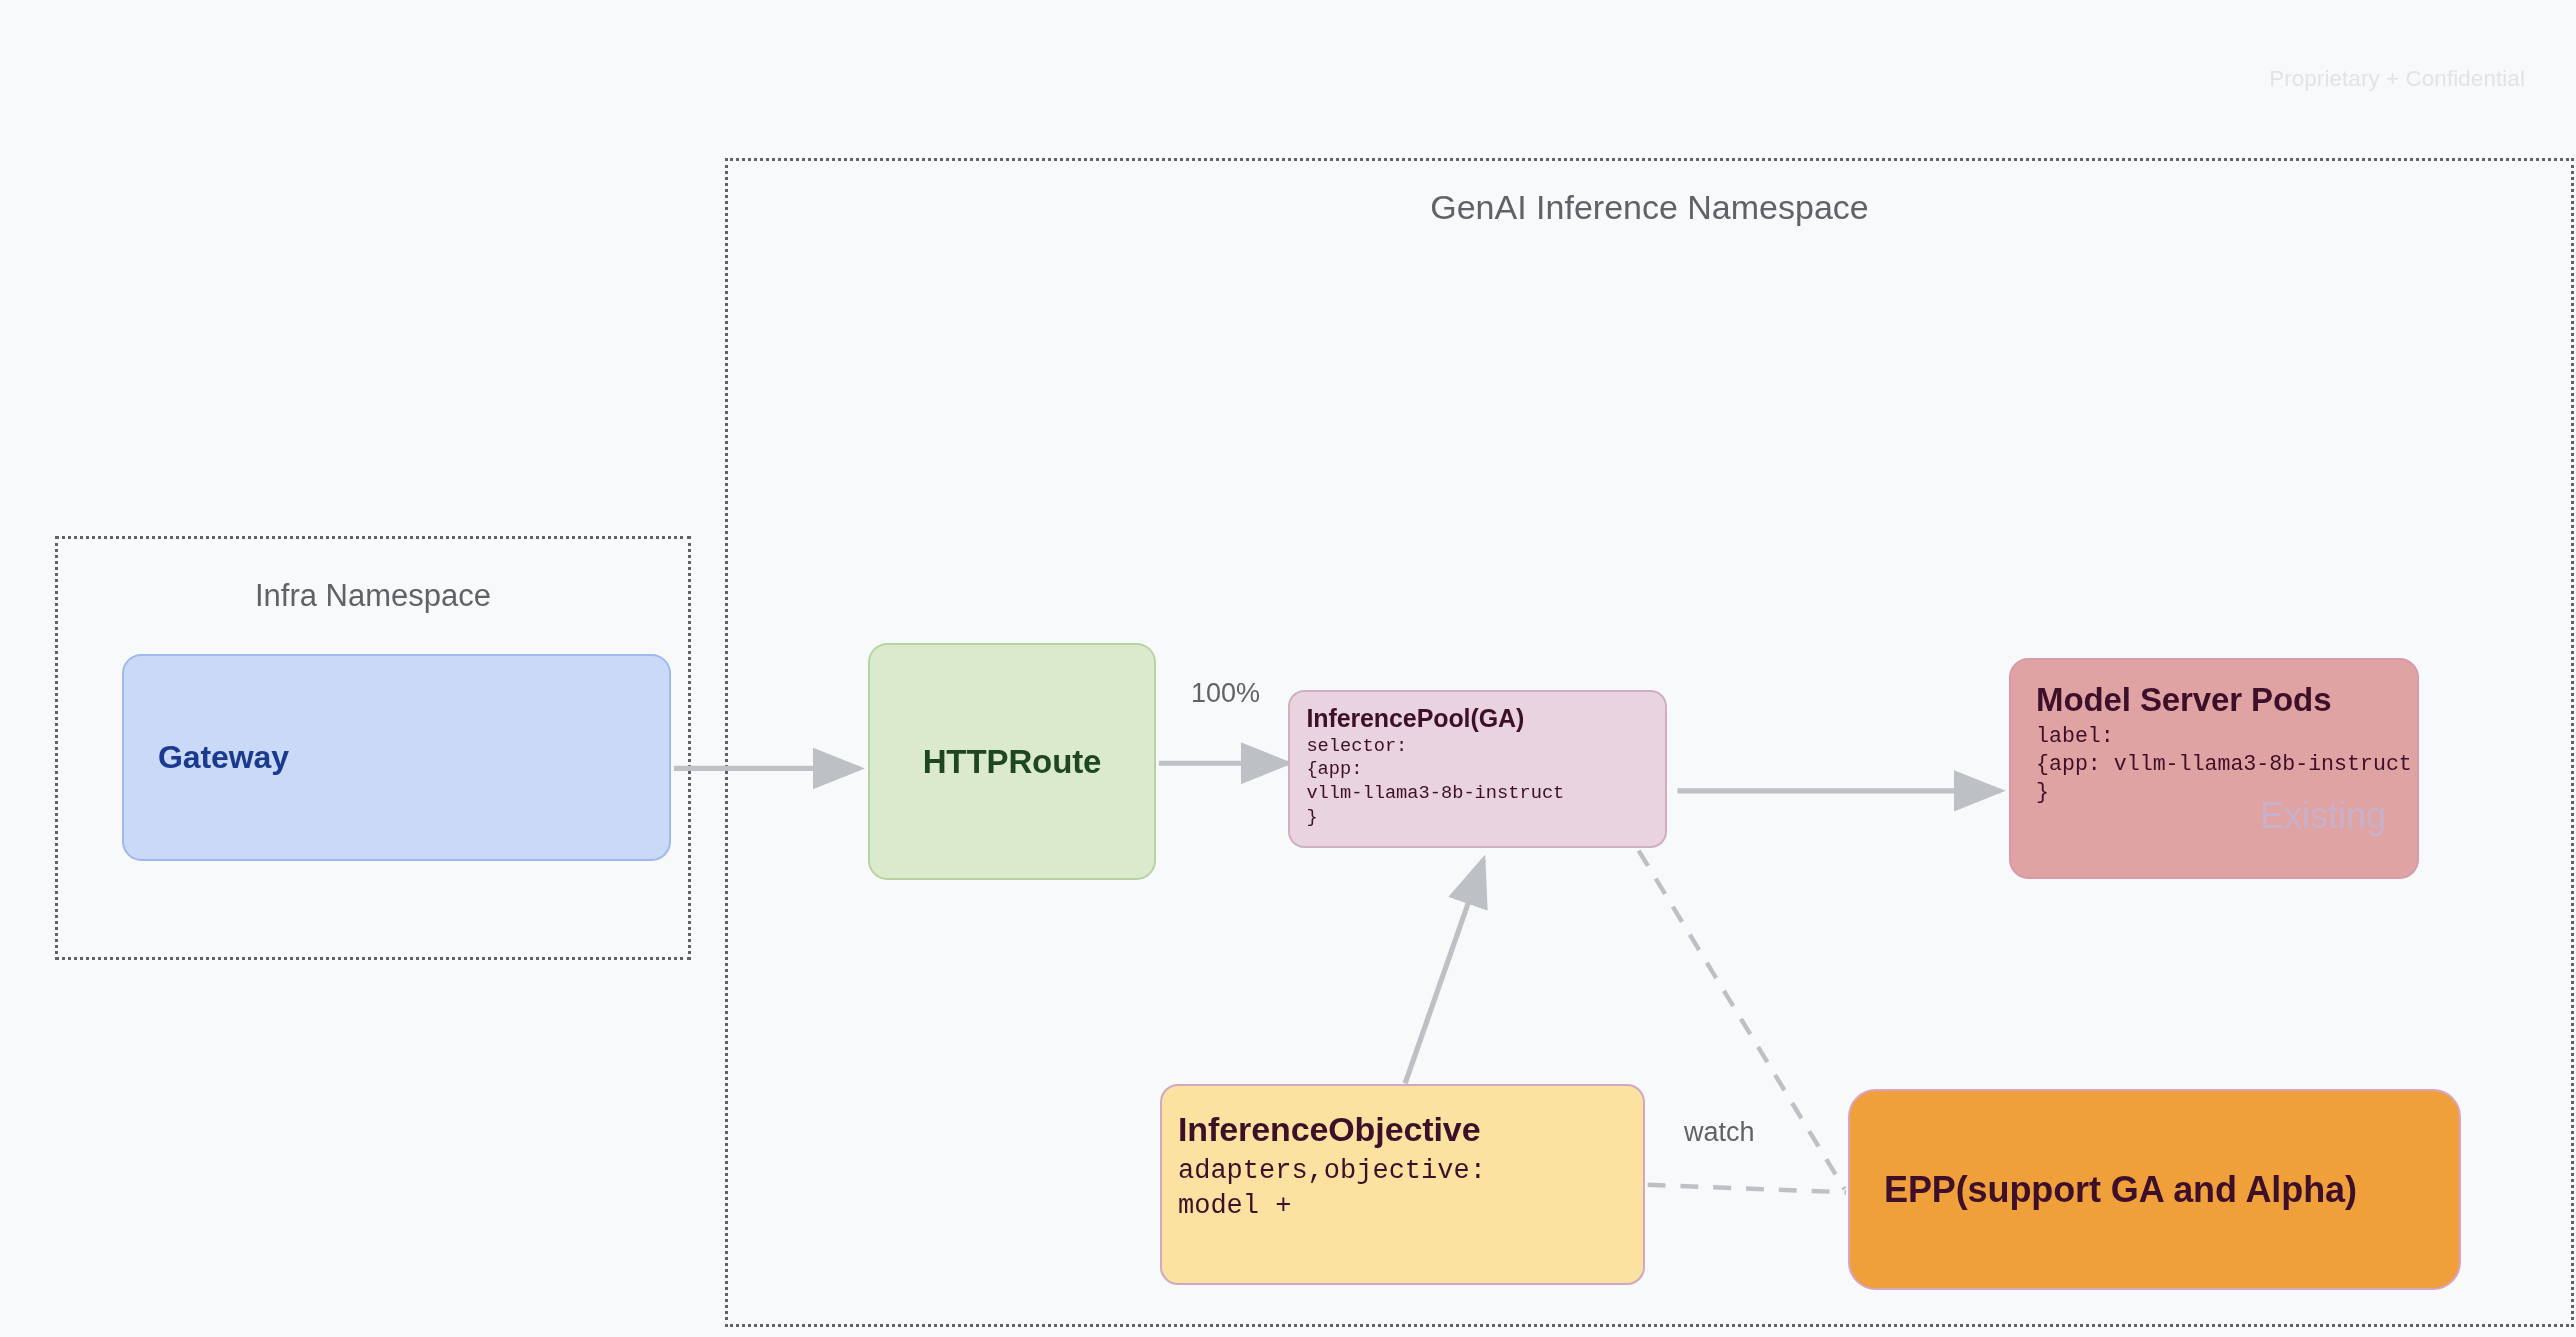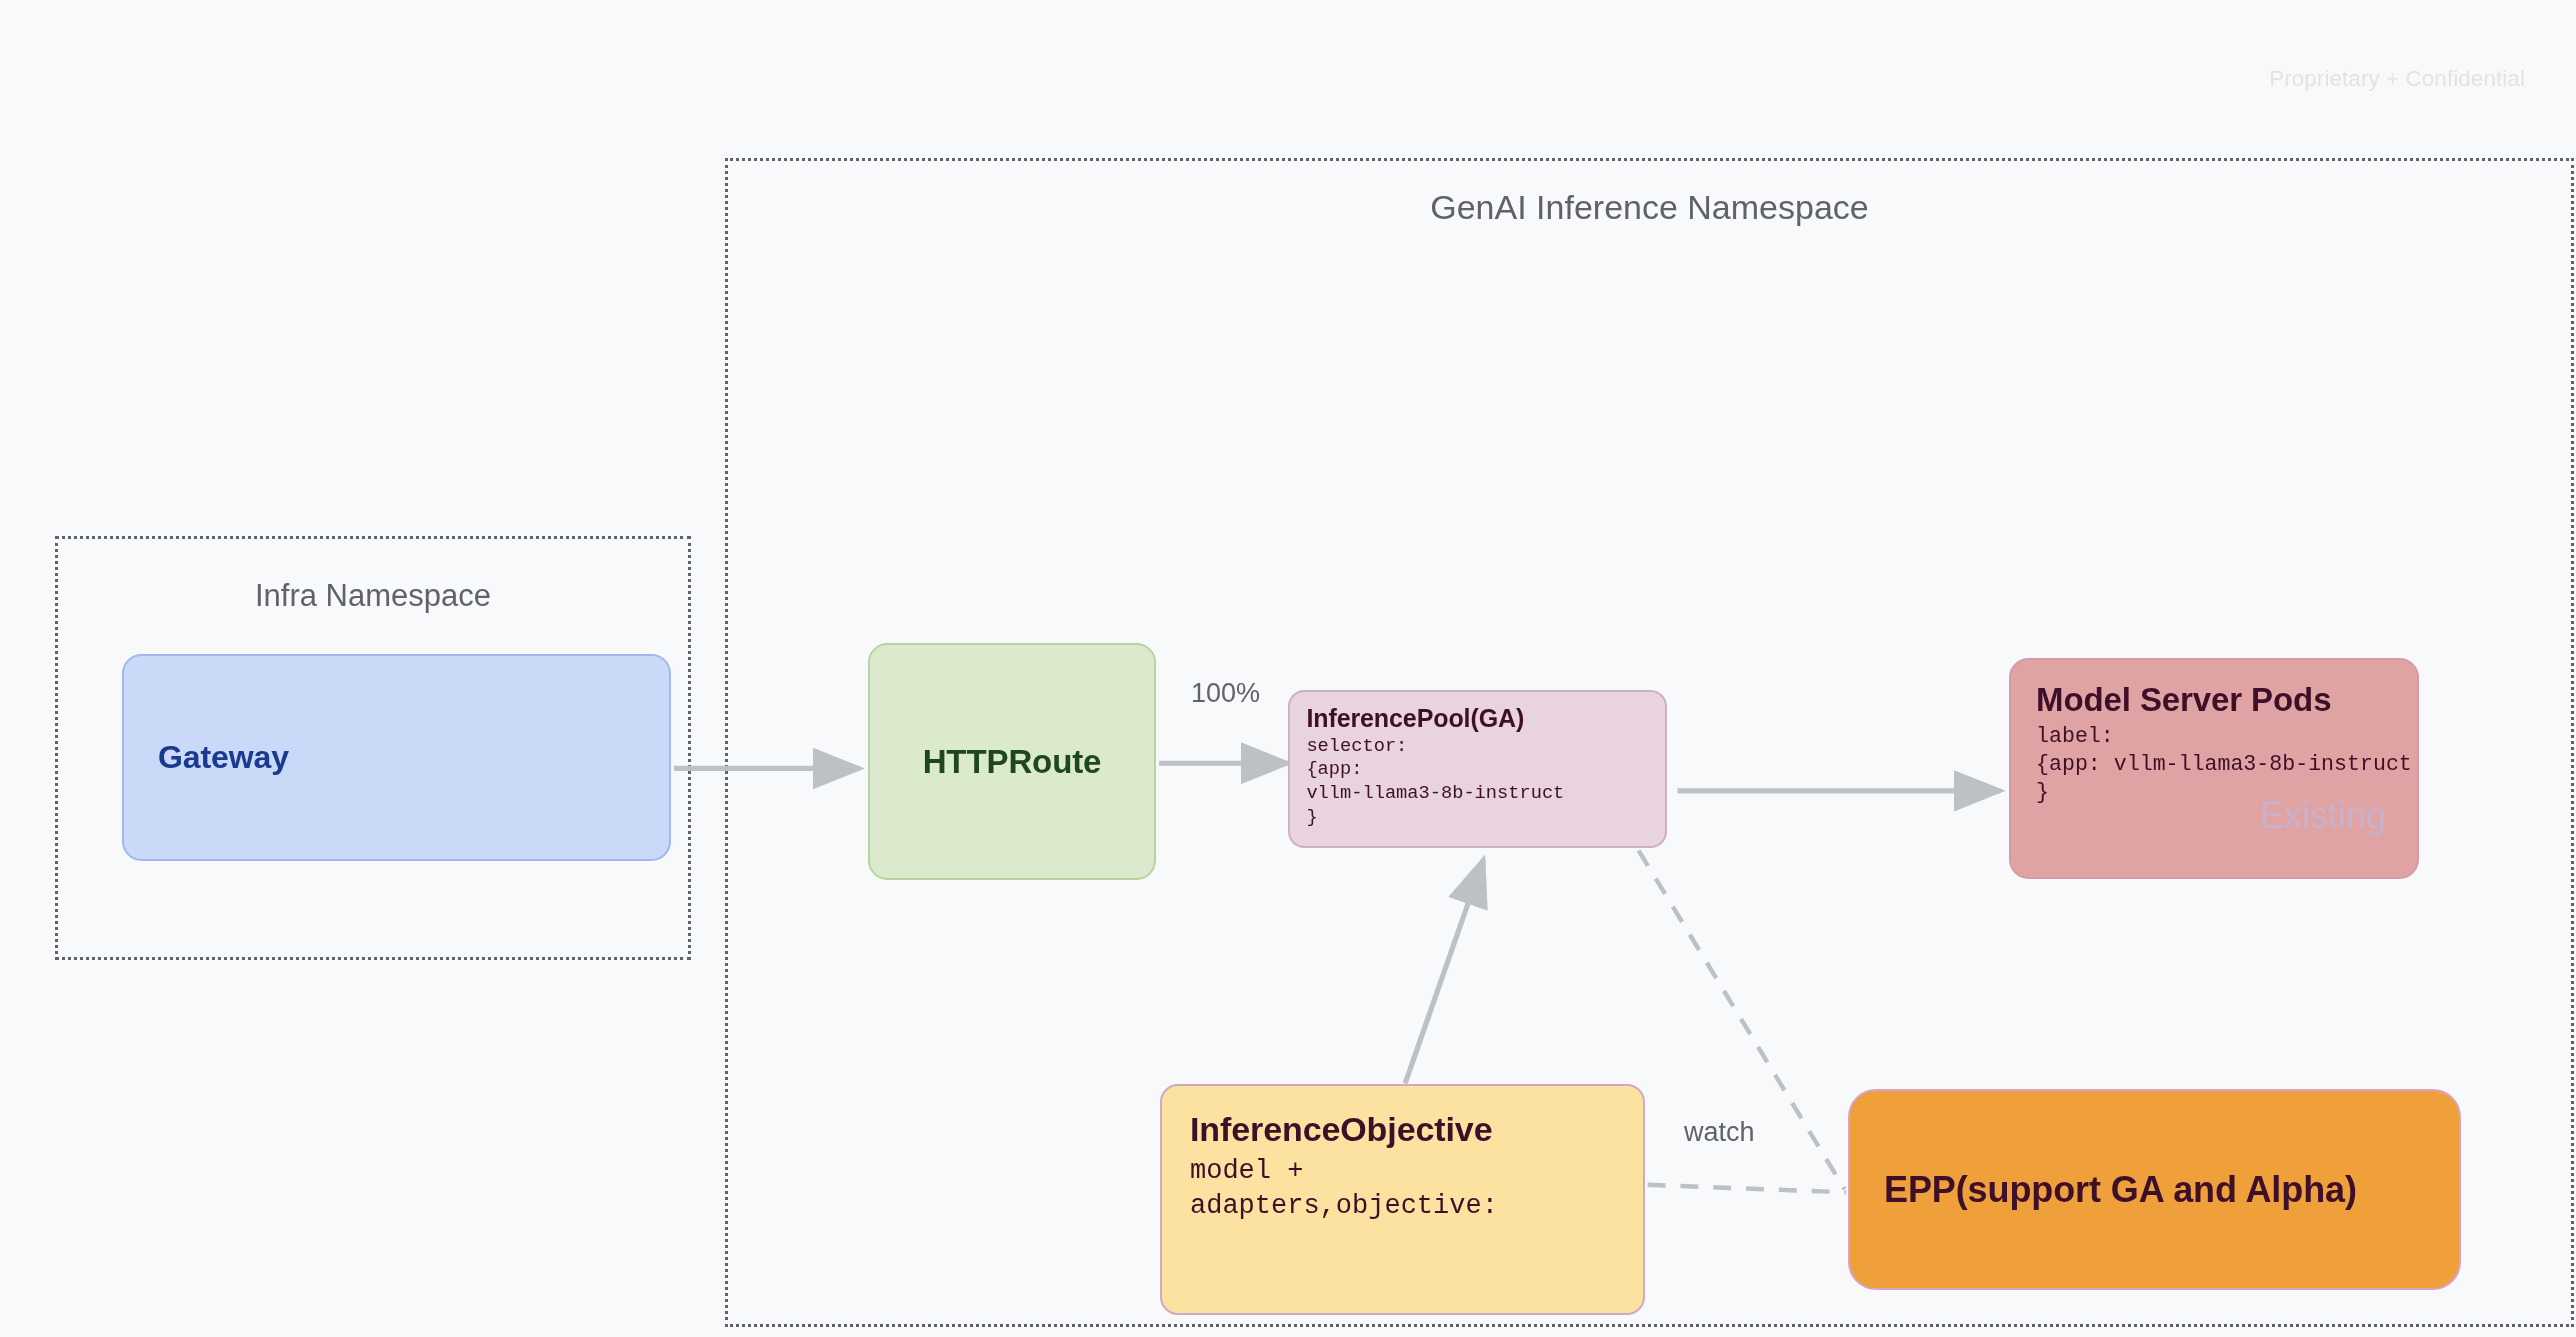--- a/index.html
+++ b/index.html
@@ -163,25 +163,25 @@
     color: #c9b1cc;
     font-weight: 400;
     margin-left: 20px;
   }
 
   
   #node-inferenceobjective {
     left: 1160px;
     top: 1084px;
     width: 485px;
-    height: 231px;
+    height: 201px;
     background: #fbe2a0;
     border: 2.2px solid #cfa8c4;
     border-radius: 18px;
-    padding: 24px 28px 0 28px;
+    padding: 24px 28px 0 16px;
   }
   #node-inferenceobjective .title {
     font-size: 34px;
     color: #3d0f28;
     margin-bottom: 4.5px;
   }
   #node-inferenceobjective .mono {
     font-size: 27px;
     line-height: 1.32;
     color: #3d0f28;
@@ -282,22 +282,22 @@
   <div class="node" id="node-modelserver">
     <div class="title">Model Server Pods</div>
     <div class="mono">label:</div>
     <div class="mono">{app: vllm-llama3-8b-instruct</div>
     <div class="mono">}</div>
     <div class="existing">Existing</div>
   </div>
 
   <div class="node" id="node-inferenceobjective">
     <div class="title">InferenceObjective</div>
+    <div class="mono">adapters,objective:</div>
     <div class="mono">model +</div>
-    <div class="mono">adapters,objective:</div>
   </div>
 
   <div class="node" id="node-epp">
     <div class="title">EPP(support GA and Alpha)</div>
   </div>
 
 </div>
 
 
 </body></html>

